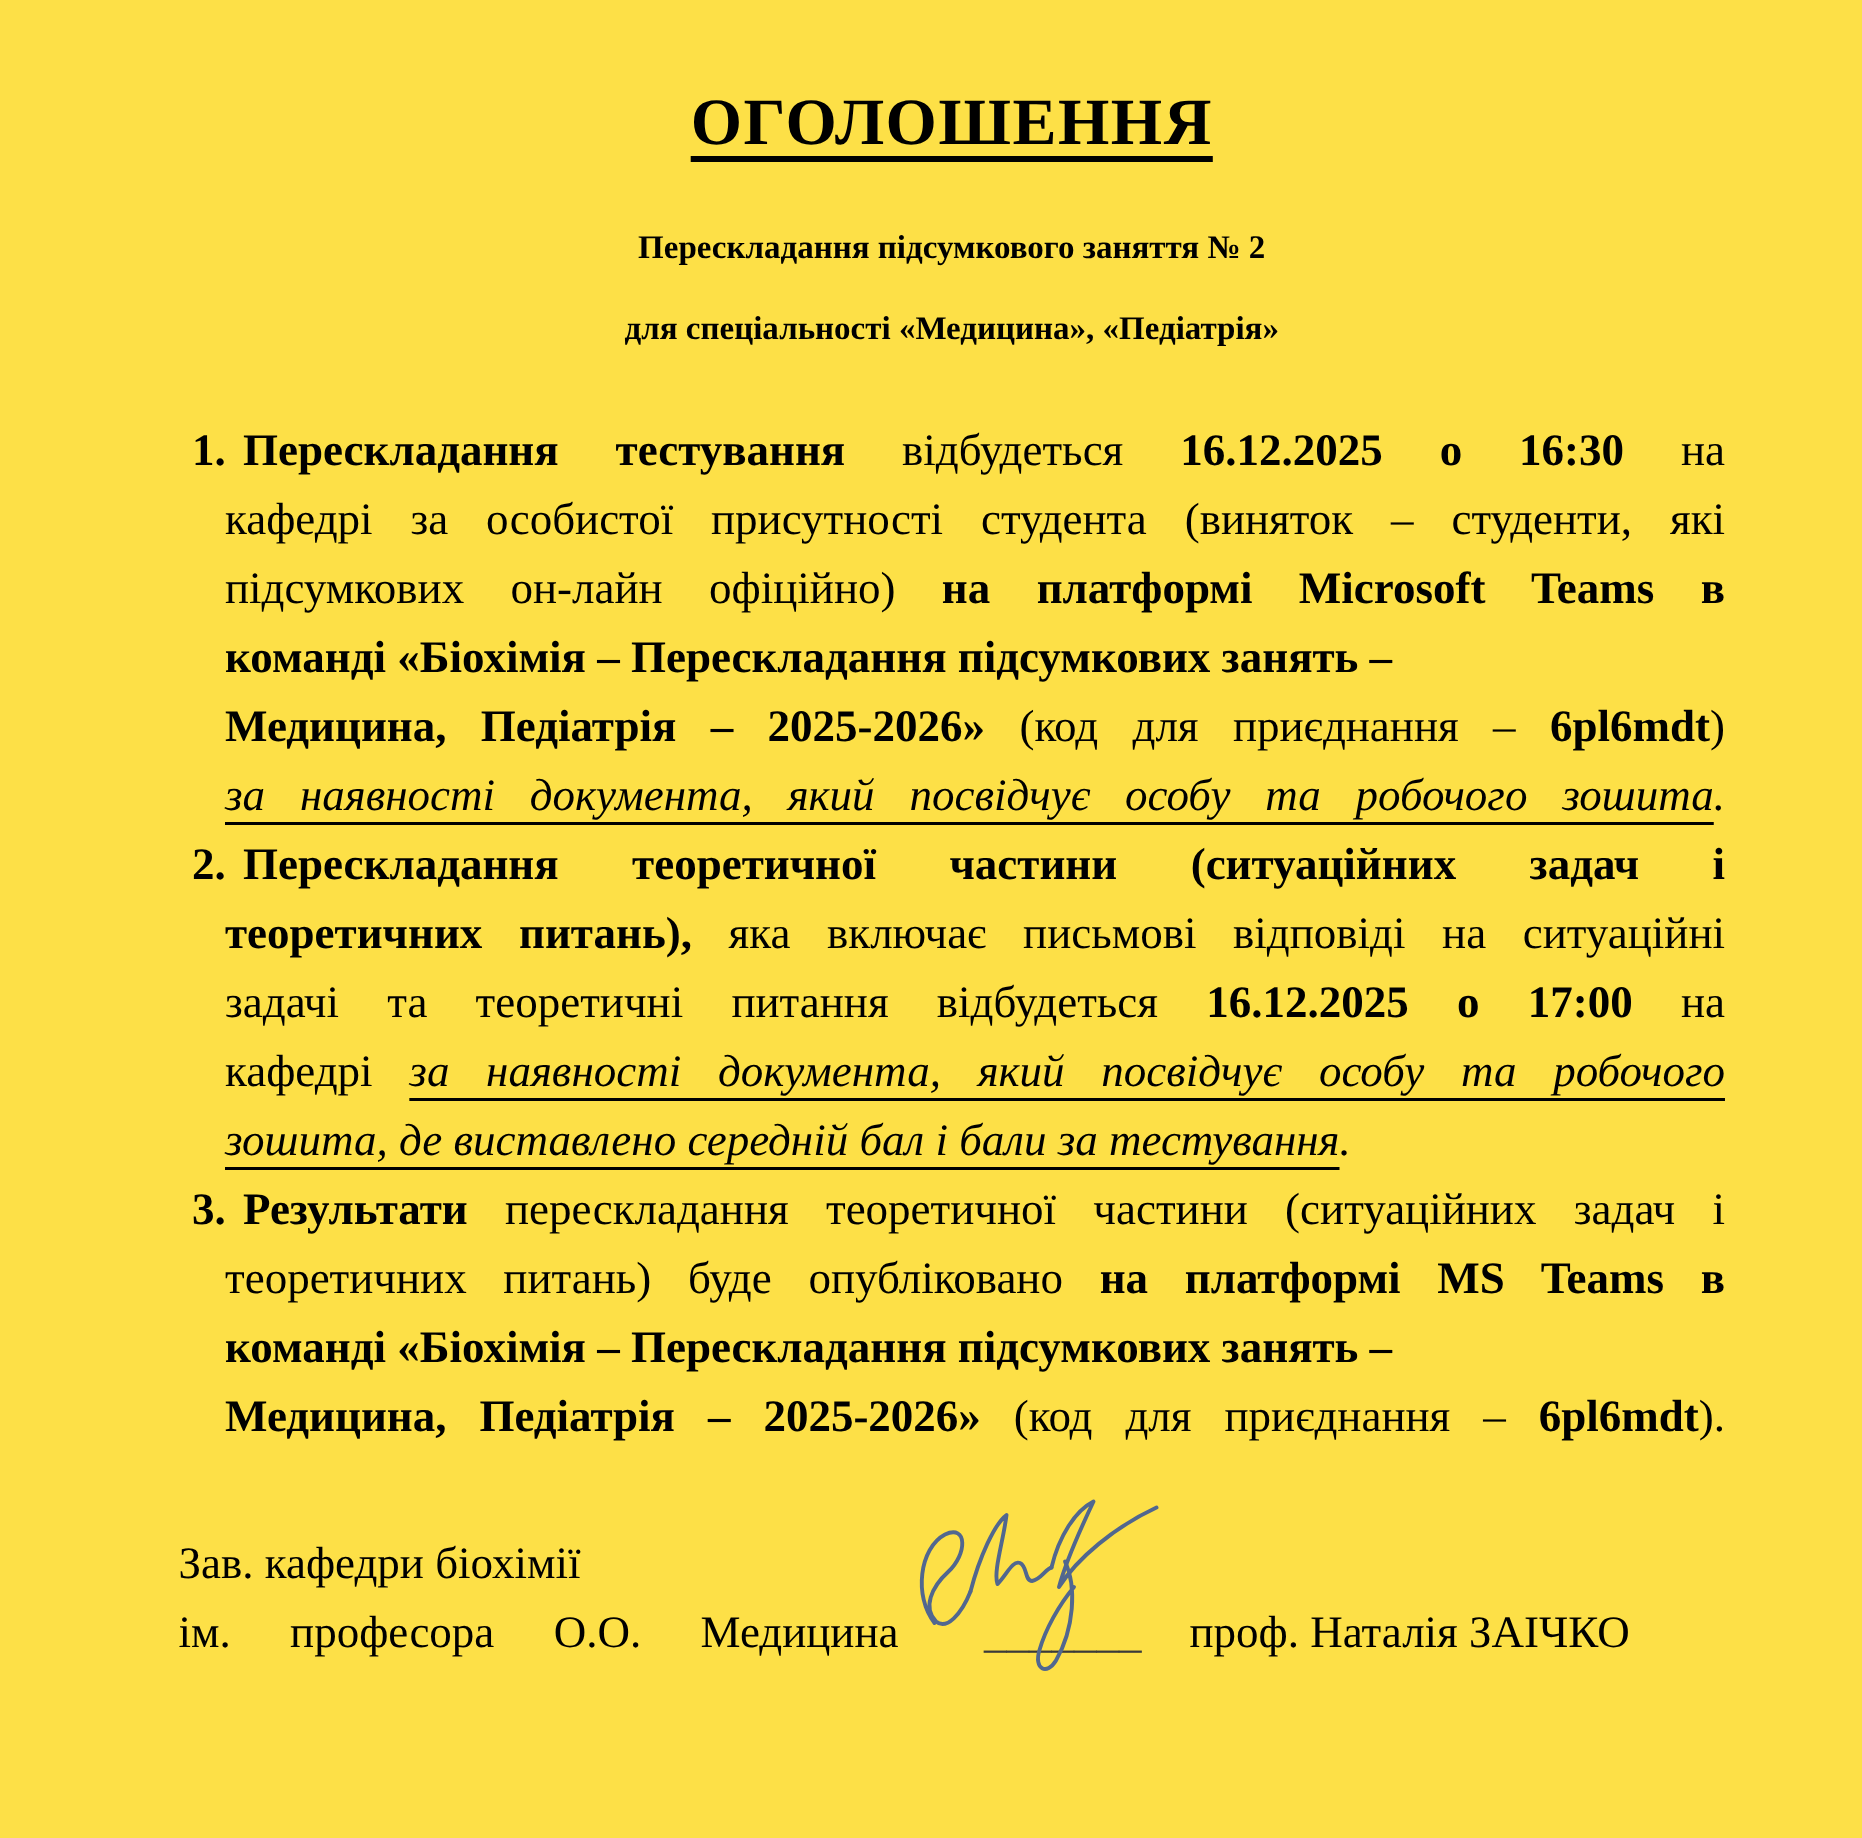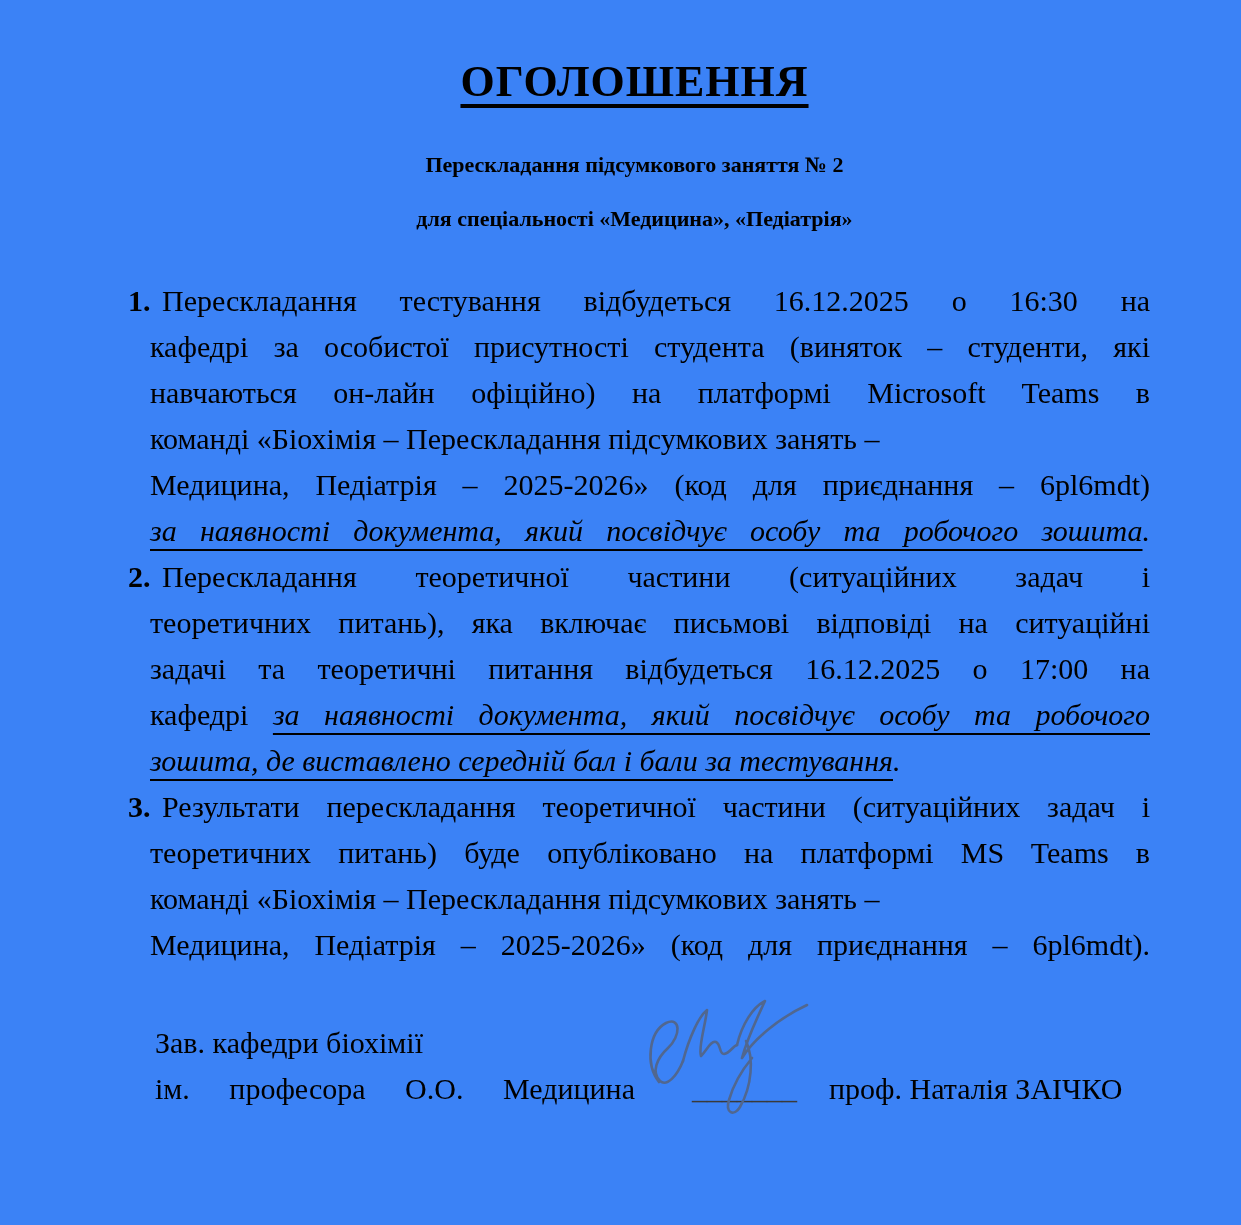--- a/index.html
+++ b/index.html
@@ -1,21 +1,21 @@
 <!DOCTYPE html>
 <html><head>
 <meta charset="utf-8">
 <style>
   * { margin: 0; padding: 0; box-sizing: border-box; }
   html, body { background: #ffffff; }
   .page {
     position: relative;
     width: 1241px;
     height: 1225px;
-    background: #3b82f6;
+    background: #fde047;
     color: #000000;
     font-family: "Liberation Serif", "DejaVu Serif", serif;
     padding: 56px 91px 0 119px;
     overflow: hidden;
   }
   .title {
     text-align: center;
     font-size: 44px;
     font-weight: bold;
     letter-spacing: 1px;
@@ -42,24 +42,24 @@
   .item-number {
     position: absolute;
     left: 0;
     top: 0;
     font-weight: bold;
     line-height: 46px;
   }
   .line { line-height: 46px; white-space: nowrap; }
   .line.just { white-space: normal; text-align: justify; text-align-last: justify; }
   .line.first { text-indent: 12px; }
-  .b { font-weight: normal; }
+  .b { font-weight: bold; }
   .i { font-style: italic; }
   .u { text-decoration: underline; text-decoration-thickness: 2px; text-underline-offset: 8px; }
-  .sig-block { margin-top: 52px; font-size: 30px; margin-left: 36px; }
+  .sig-block { margin-top: 52px; font-size: 30px; }
   .sig-dept { line-height: 46px; }
   .sig-row { display: flex; align-items: baseline; line-height: 46px; }
   .sig-left {
     display: inline-block;
     width: 480px;
     text-align: justify;
     text-align-last: justify;
   }
   .sig-mid {
     position: relative;
@@ -90,21 +90,21 @@
   <div class="subtitles">
     <div class="subtitle">Перескладання підсумкового заняття № 2</div>
     <div class="subtitle italic">для спеціальності «Медицина», «Педіатрія»</div>
   </div>
 
   <section class="list">
       <div class="list-item">
         <span class="item-number">1.</span>
         <div class="line just first"><span class="b">Перескладання тестування</span><span class=""> відбудеться </span><span class="b">16.12.2025 о 16:30</span><span class=""> на</span></div>
         <div class="line just"><span class="">кафедрі за особистої присутності студента (виняток – студенти, які</span></div>
-        <div class="line just"><span class="">навчаються он-лайн офіційно) </span><span class="b">на платформі Microsoft Teams в</span></div>
+        <div class="line just"><span class="">підсумкових он-лайн офіційно) </span><span class="b">на платформі Microsoft Teams в</span></div>
         <div class="line"><span class="b">команді «Біохімія – Перескладання підсумкових занять –</span></div>
         <div class="line just"><span class="b">Медицина, Педіатрія – 2025-2026»</span><span class=""> (код для приєднання – </span><span class="b">6pl6mdt</span><span class="">)</span></div>
         <div class="line just"><span class="i u">за наявності документа, який посвідчує особу та робочого зошита</span><span class="i">.</span></div>
       </div>
       <div class="list-item">
         <span class="item-number">2.</span>
         <div class="line just first"><span class="b">Перескладання теоретичної частини (ситуаційних задач і</span></div>
         <div class="line just"><span class="b">теоретичних питань),</span><span class=""> яка включає письмові відповіді на ситуаційні</span></div>
         <div class="line just"><span class="">задачі та теоретичні питання відбудеться </span><span class="b">16.12.2025 о 17:00</span><span class=""> на</span></div>
         <div class="line just"><span class="">кафедрі </span><span class="i u">за наявності документа, який посвідчує особу та робочого</span></div>

